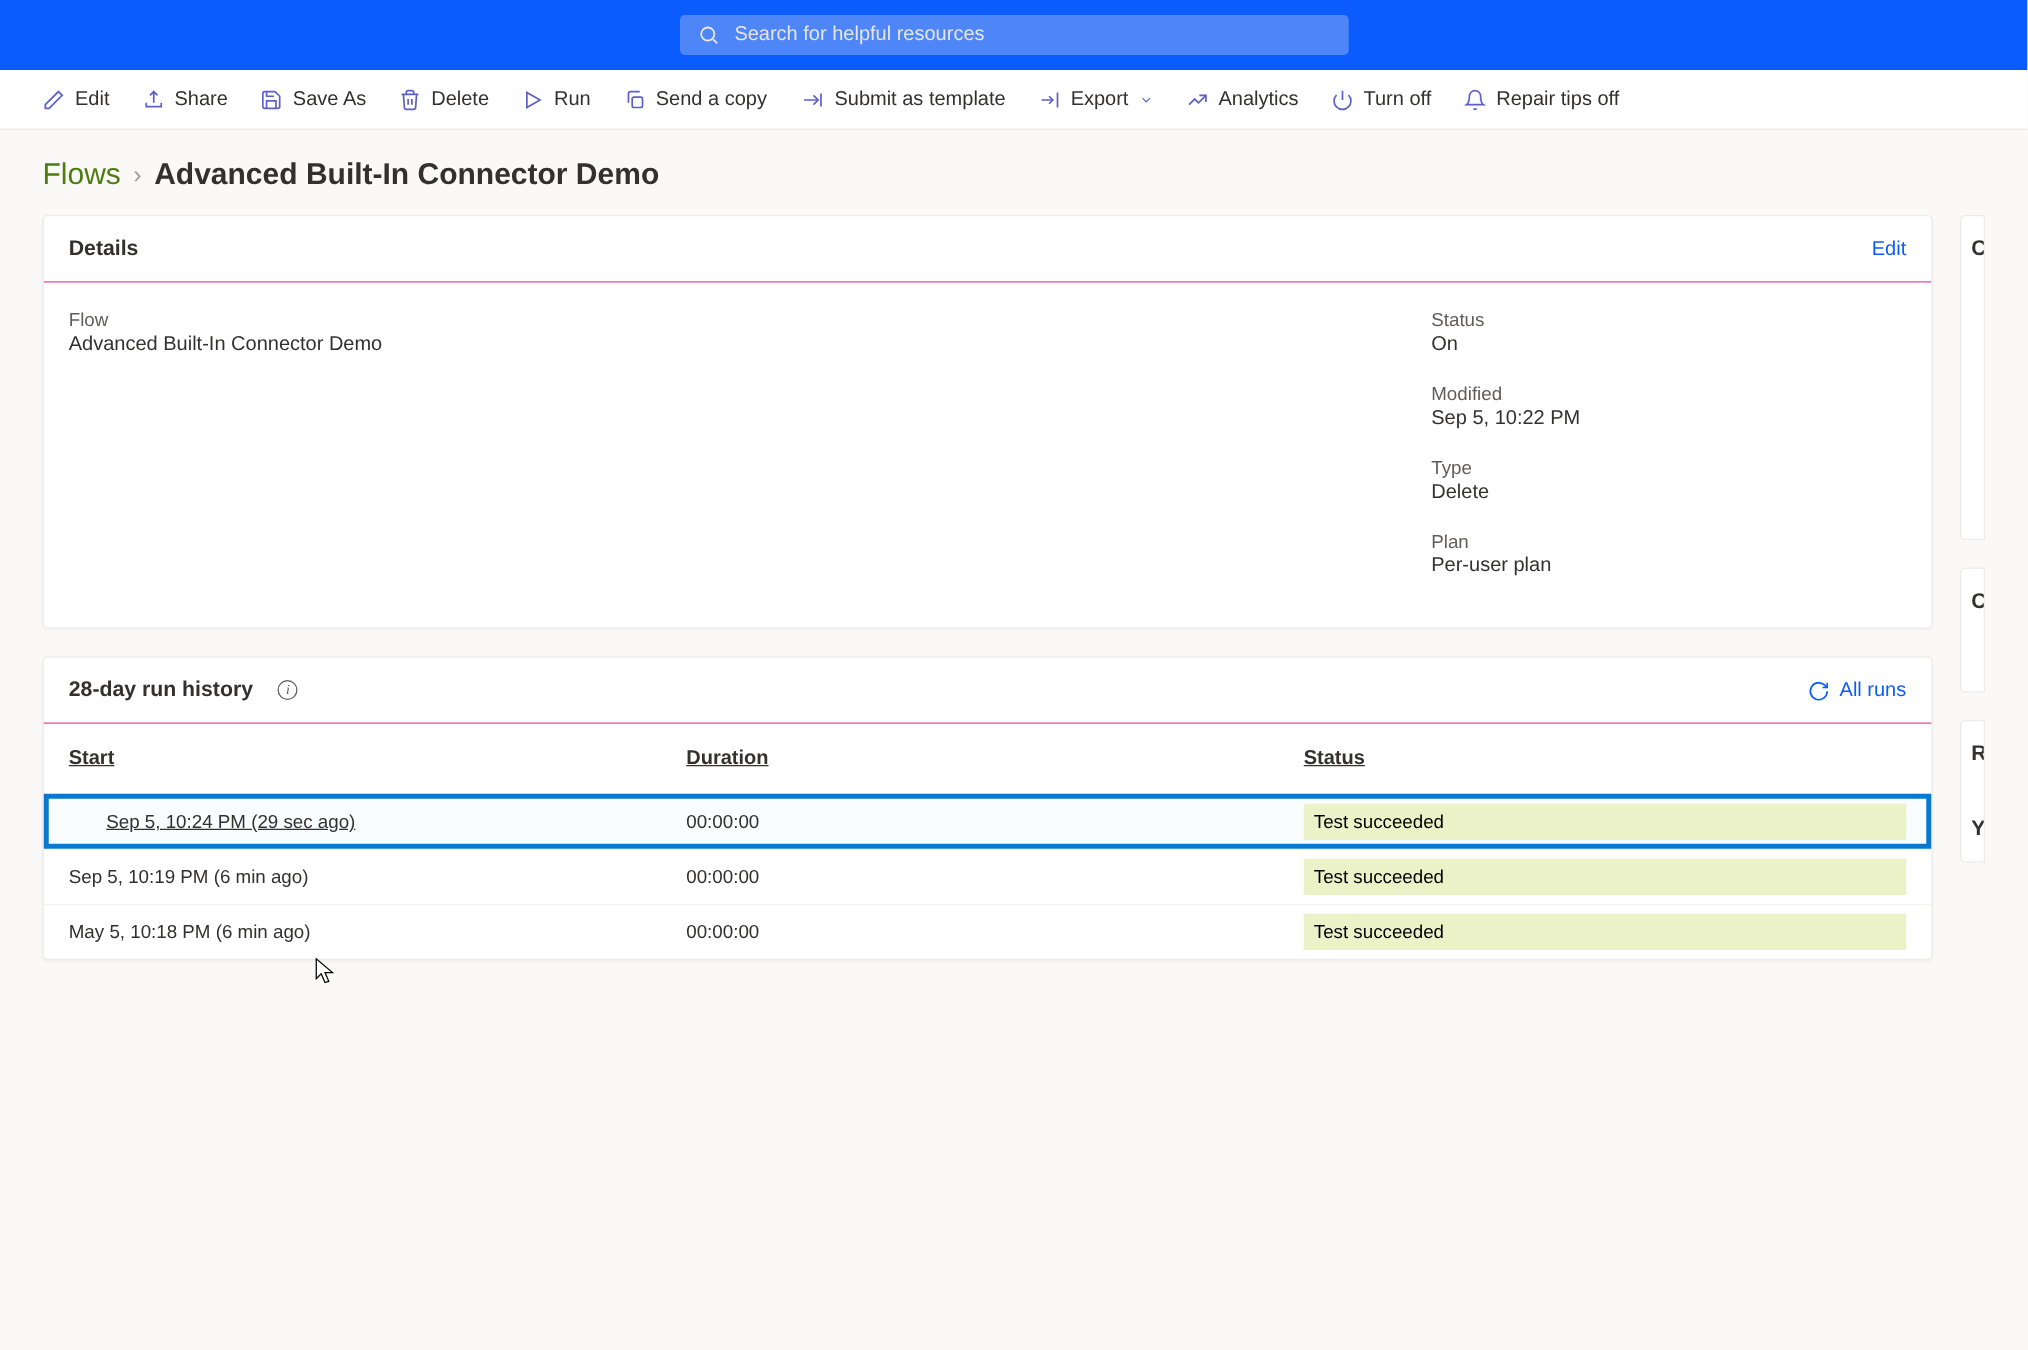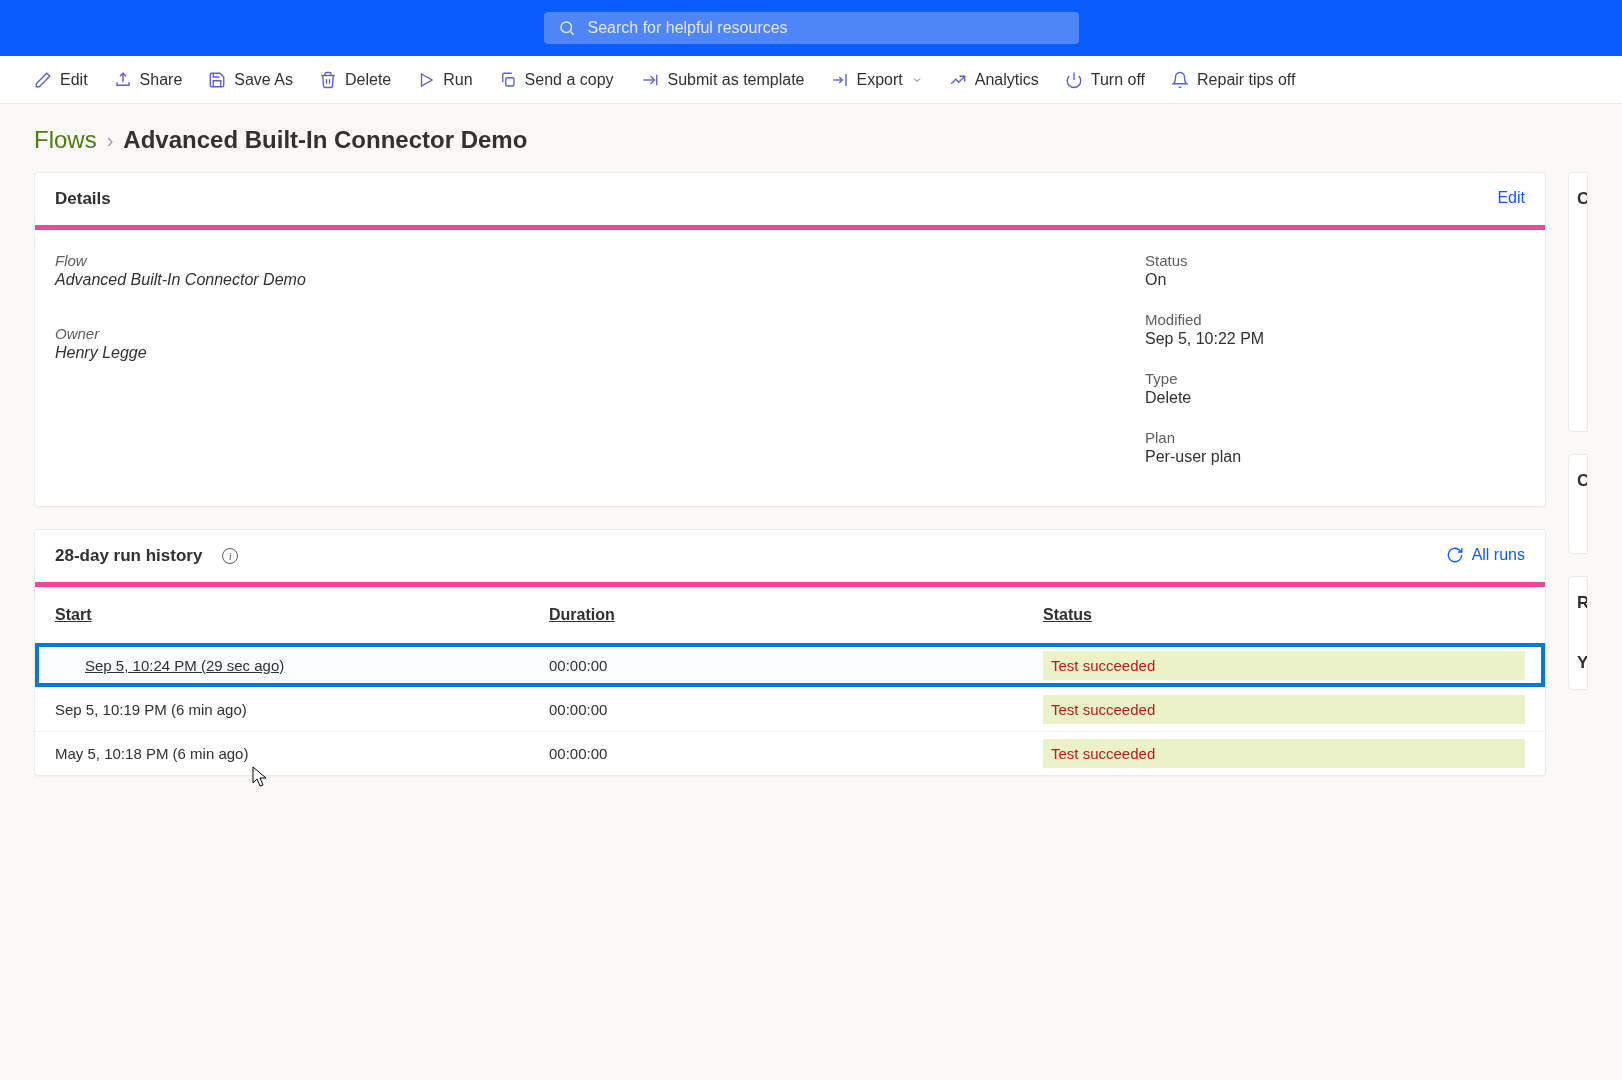--- a/index.html
+++ b/index.html
@@ -19,44 +19,44 @@
   .breadcrumb-root { color: #4d7c0f; cursor: pointer; }
   .breadcrumb-sep { color: #a19f9d; font-size: 20px; }
   .breadcrumb-current { font-weight: 600; color: #323130; }
   
   .content-area { padding: 0 34px 30px; display: flex; gap: 22px; }
   .main-col { flex: 1; display: flex; flex-direction: column; gap: 22px; }
   .side-col { width: 20px; display: flex; flex-direction: column; gap: 22px; } 
   
   .card { background: #fff; border: 1px solid #edebe9; border-radius: 4px; box-shadow: 0 1px 2px rgba(0,0,0,.04); }
   
-  .card-header { display: flex; align-items: flex-start; justify-content: space-between; padding: 16px 20px; border-bottom: 5px solid #ec4899; }
+  .card-header { display: flex; align-items: flex-end; justify-content: space-between; padding: 16px 20px; border-bottom: 1px solid #ec4899; }
   .card-title { font-size: 17px; font-weight: 600; }
   .card-title-wrap { display: flex; align-items: center; gap: 20px; }
   .info-icon { width: 16px; height: 16px; border: 1.5px solid #605e5c; border-radius: 50%; display: inline-flex; align-items: center; justify-content: center; font-size: 11px; color: #605e5c; font-style: italic; font-family: Georgia, serif; }
   .link-action { color: #0b5cff; font-size: 16px; cursor: pointer; display: flex; align-items: center; gap: 8px; }
   .link-action svg { stroke: #0b5cff; }
   
   .details-body { display: flex; padding: 22px 20px 40px; gap: 40px; }
-  .details-left { flex: 1; display: flex; flex-direction: column; gap: 36px; font-style: italic; }
+  .details-left { flex: 1; display: flex; flex-direction: column; gap: 16px; }
   .details-right { width: 380px; display: flex; flex-direction: column; gap: 22px; }
   .kv-label { font-size: 15px; color: #605e5c; margin-bottom: 2px; }
   .kv-value { font-size: 16px; color: #323130; }
   
   .history-table { width: 100%; }
   .history-head, .history-row { display: grid; grid-template-columns: 1fr 1fr 1fr; align-items: center; padding: 0 14px; }
   .history-head { height: 56px; font-weight: 600; font-size: 16px; color: #323130; text-decoration: underline; }
   .history-head > div { padding: 0 6px; }
   .history-row { height: 44px; font-size: 15px; border-top: 1px solid #f3f2f1; }
   .history-row > div { padding: 0 6px; }
   .history-row.highlight { outline: 4px solid #0b78d0; outline-offset: -4px; background: #fafdff; }
   .row-start { color: #323130; }
   .highlight .row-start { text-decoration: underline; margin-left: 30px; }
   .status-cell { display: flex; }
-  .status-pill { background: #ecf2c8; padding: 6px 10px 6px 8px; flex: 1; color: #b91c1c; }
+  .status-pill { background: #ecf2c8; padding: 6px 10px 6px 8px; flex: 1; color: #000000; }
   
   .side-card-peek { background: #fff; border: 1px solid #edebe9; border-radius: 4px 0 0 4px; padding: 16px 0 16px 8px; font-weight: 600; font-size: 17px; min-height: 260px; overflow: hidden; white-space: nowrap; }
   .side-card-peek.small { min-height: 100px; }
   
   .cursor { position: absolute; left: 252px; top: 766px; pointer-events: none; }
 </style>
 </head>
 <body>
 
 <div class="top-bar">
@@ -166,24 +166,20 @@
     <div class="card">
       <div class="card-header">
         <div class="card-title">Details</div>
         <div class="link-action">Edit</div>
       </div>
       <div class="details-body">
         <div class="details-left">
           <div>
             <div class="kv-label">Flow</div>
             <div class="kv-value">Advanced Built-In Connector Demo</div>
-          </div>
-          <div>
-            <div class="kv-label">Owner</div>
-            <div class="kv-value">Henry Legge</div>
           </div>
         </div>
         <div class="details-right">
           <div>
             <div class="kv-label">Status</div>
             <div class="kv-value">On</div>
           </div>
           <div>
             <div class="kv-label">Modified</div>
             <div class="kv-value">Sep 5, 10:22 PM</div>

